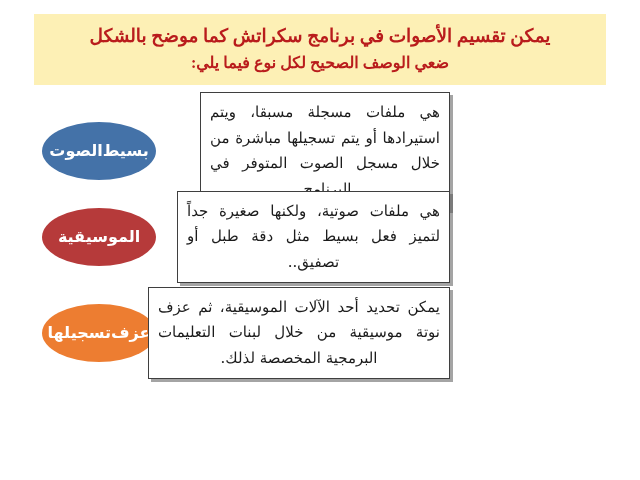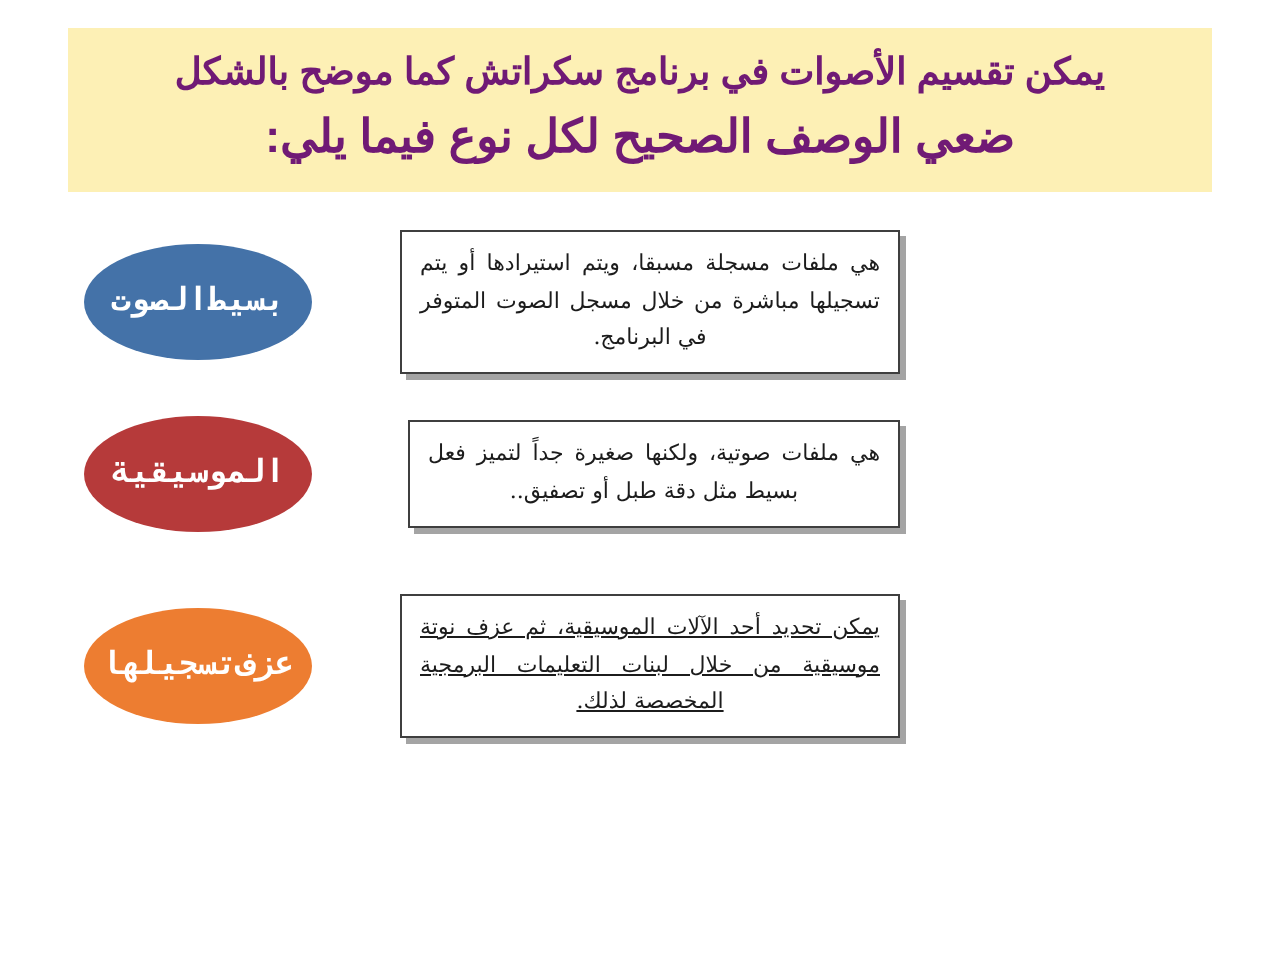--- a/index.html
+++ b/index.html
@@ -27,30 +27,30 @@
     left: 34px;
     top: 14px;
     width: 572px;
     background: #fdf0b5;
     padding: 8px 10px 10px 10px;
     box-sizing: border-box;
     text-align: center;
     direction: rtl;
   }
   .title-line {
-    font-family: Liberation Sans, sans-serif;
+    font-family: Liberation Serif, serif;
     font-size: 18.5px;
     line-height: 1.55;
-    color: #701a75;
+    color: #b91c1c;
     font-weight: 600;
     letter-spacing: 0px;
     white-space: nowrap;
   }
   .title-line.second {
-    font-size: 23px;
+    font-size: 16px;
   }
 
   
   .row {
     position: absolute;
     display: flex;
     flex-direction: row-reverse;
     align-items: center;
     justify-content: flex-start;
     direction: rtl;
@@ -81,44 +81,44 @@
   .pill-wrap {
     position: absolute;
     right: 484px;
     width: 114px;
     display: flex;
     justify-content: center;
   }
   .pill-1 { background: #4472a8; }
   .pill-2 { background: #b63a3a; }
   .pill-3 { background: #ed7d31; }
-  .pill span { display: block; font-family: Liberation Mono, monospace; }
+  .pill span { display: block; }
 
   
   .desc-wrap {
     position: absolute;
     right: 190px;
   }
   .desc-box {
     border: 1px solid #3f3f3f;
     box-shadow: 3px 3px 0 0 rgba(90,90,90,0.55);
     background: #ffffff;
     box-sizing: border-box;
     padding: 7px 9px 7px 9px;
     text-align: justify;
     text-align-last: center;
     direction: rtl;
-    font-size: 11px;
+    font-size: 15px;
     line-height: 1.7;
     color: #1c1c1c;
     font-family: "DejaVu Serif", serif;
   }
   .desc-1 { width: 250px; }
-  .desc-2 { width: 246px; }
-  .desc-3 { width: 250px; text-decoration: underline; }
+  .desc-2 { width: 273px; }
+  .desc-3 { width: 302px; }
 
   .desc-box .txt { display: block; }
 </style>
 </head>
 <body>
 
 <div id="stage">
 
   <div class="title-banner">
     <div class="title-line">يمكن تقسيم الأصوات في برنامج سكراتش كما موضح بالشكل</div>

